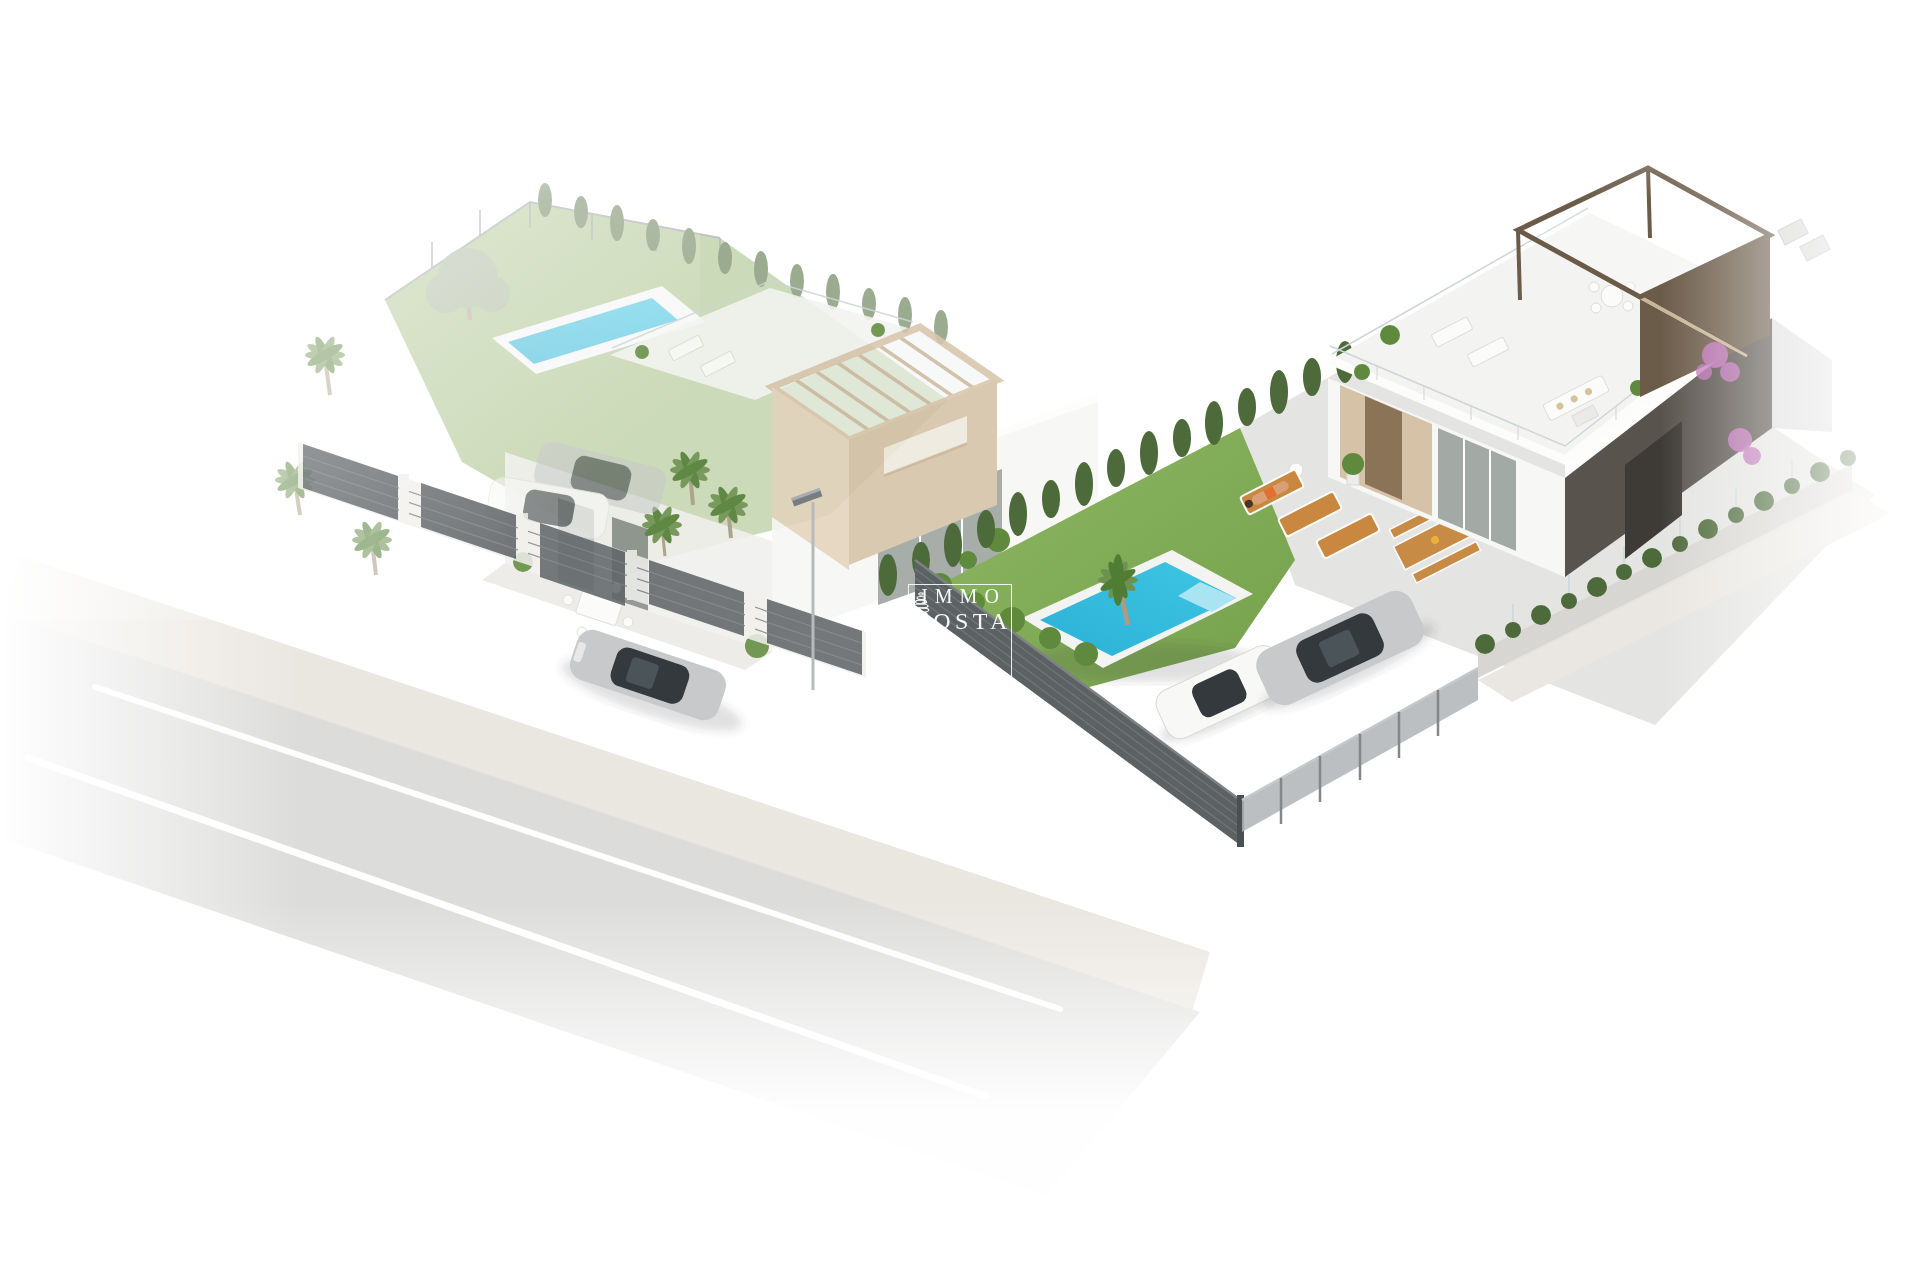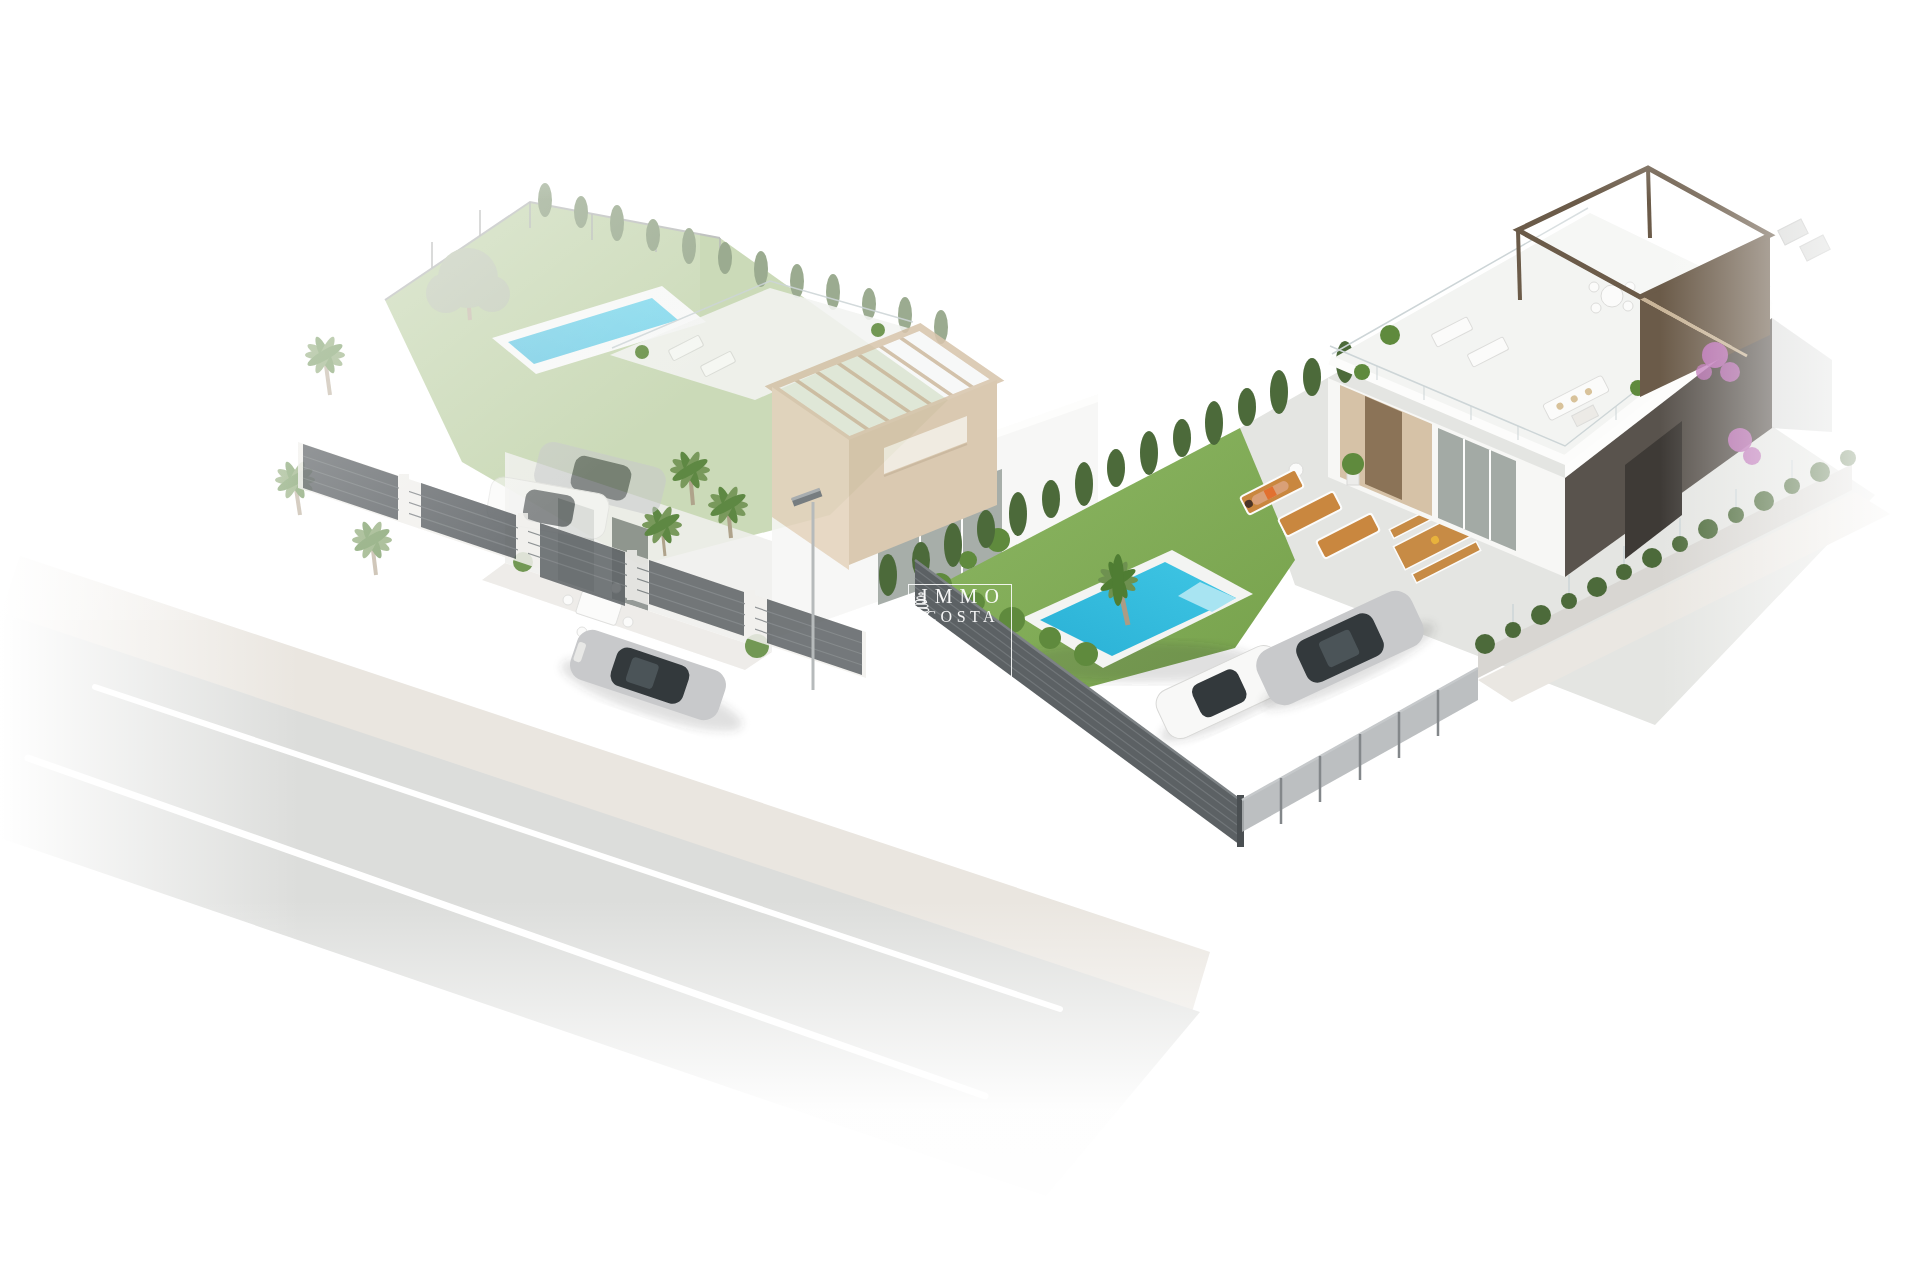--- a/index.html
+++ b/index.html
@@ -36,21 +36,21 @@
   .whitefurn{fill:#fbfbfa;stroke:#dcdcda;stroke-width:1}
 
   
   .watermark{position:absolute;left:908px;top:584px;width:104px;height:106px;
      border:1.5px solid rgba(255,255,255,.88);box-sizing:border-box;z-index:40;
      display:flex;flex-direction:column;align-items:center;}
   .wm-tree{margin-top:5px;}
   .wm-line{font-family:"Liberation Serif",serif;color:var(--watermark,rgba(255,255,255,.95));
      line-height:1;white-space:nowrap;}
   .wm-1{font-size:20px;letter-spacing:7px;padding-left:7px;margin-top:1px;}
-  .wm-2{font-size:16px;letter-spacing:4.5px;padding-left:4.5px;margin-top:3px;}
+  .wm-2{font-size:24px;letter-spacing:4.5px;padding-left:4.5px;margin-top:3px;}
 </style>
 </head>
 <body>
 
 <div class="canvas">
 
 <svg width="1920" height="1280" viewBox="0 0 1920 1280">
   <defs>
     <linearGradient id="roadGrad" x1="0" y1="0" x2="0" y2="1">
       <stop offset="0" style="stop-color:var(--road-dark)"></stop>

